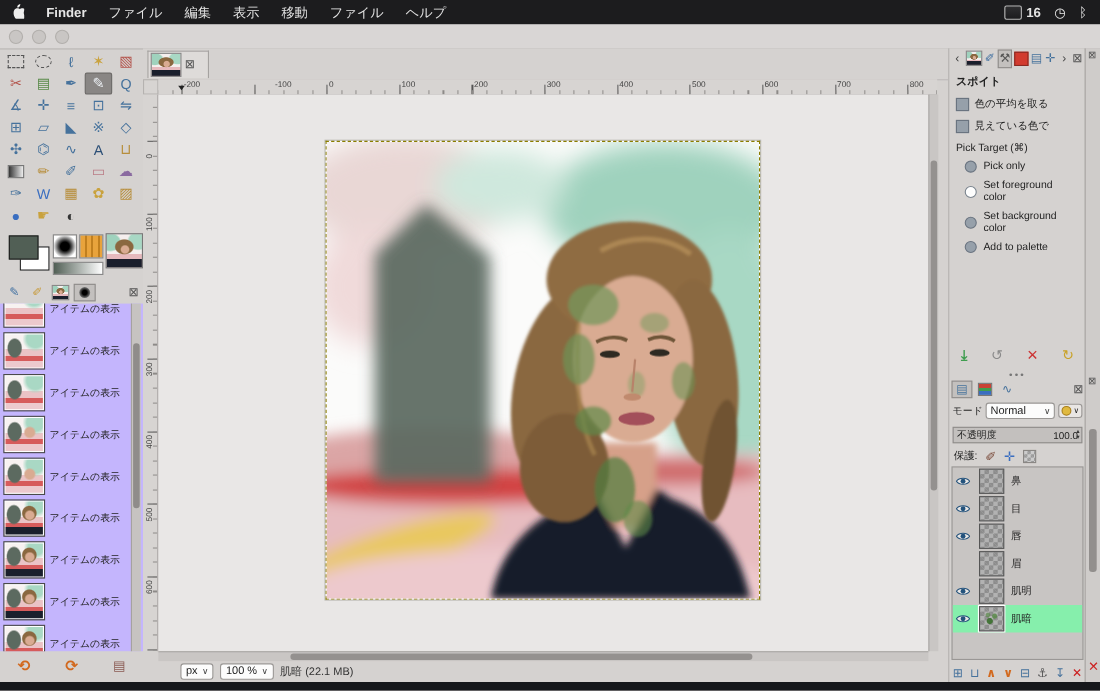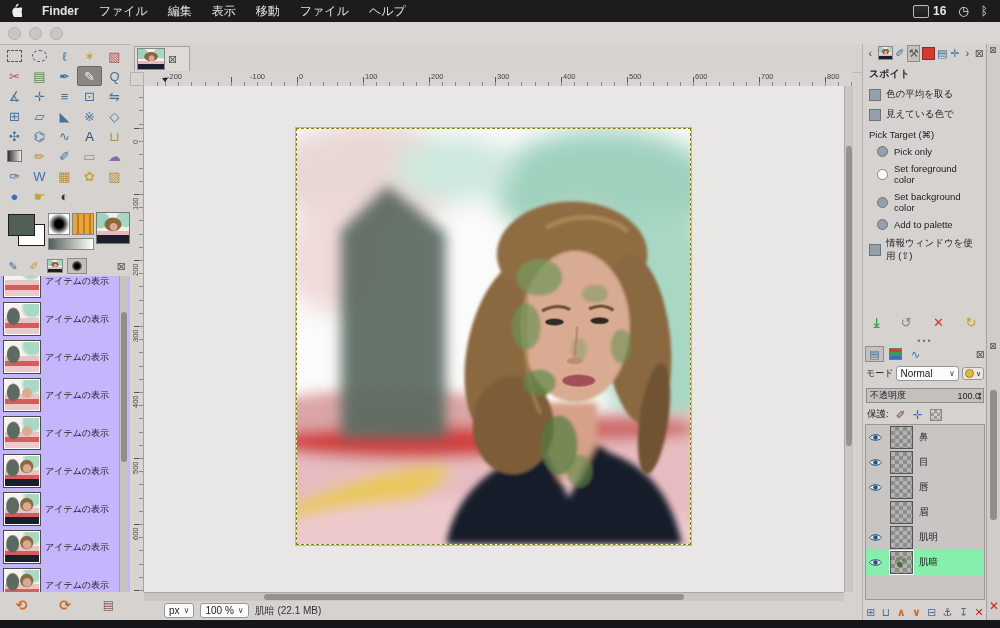--- a/index.html
+++ b/index.html
@@ -494,24 +494,20 @@
       <span>Set foreground color</span>
     </div>
     <div class="radiorow">
       <span class="radio"></span>
       <span>Set background color</span>
     </div>
     <div class="radiorow">
       <span class="radio"></span>
       <span>Add to palette</span>
     </div>
-    <div class="chkrow">
-      <span class="chk"></span>
-      <span>情報ウィンドウを使用  (⇧)</span>
-    </div>
   </div>
 
   <div id="presetrow">
     <span class="glyph" style="color:#3f9d4f;font-weight:bold">⤓</span>
     <span class="glyph" style="color:#8a8a8a">↺</span>
     <span class="glyph" style="color:#c33;font-weight:bold">✕</span>
     <span class="glyph" style="color:#c9a227">↻</span>
   </div>
   <div id="dothandle">•••</div>
 

